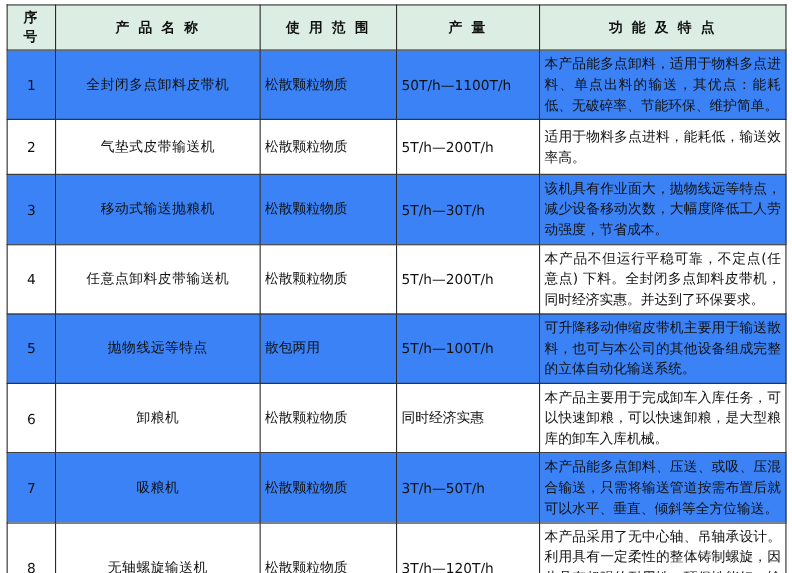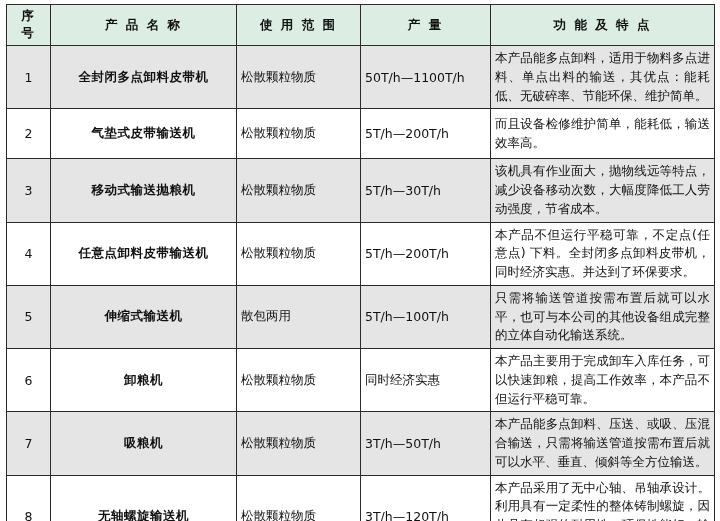--- a/index.html
+++ b/index.html
@@ -41,30 +41,30 @@
     font-size: 13.5px;
     height: 26px;
     letter-spacing: 2px;
   }
   col.c-no    { width: 44px; }
   col.c-name  { width: 186px; }
   col.c-scope { width: 124px; }
   col.c-out   { width: 130px; }
   col.c-feat  { width: 224px; }
 
-  tbody tr.odd td { background: #e5e5e5; }
+  tbody tr.odd td { background: #3b82f6; }
   tbody tr.even td { background: #ffffff; }
 
   td.no {
     text-align: center;
     font-size: 13px;
   }
   td.name {
     text-align: center;
-    font-weight: bold;
+    font-weight: normal;
     font-size: 14px;
     letter-spacing: 0.5px;
   }
   td.scope {
     text-align: left;
     font-size: 12.5px;
   }
   td.out {
     text-align: left;
     font-size: 12.5px;
@@ -105,49 +105,49 @@
           <td class="name">全封闭多点卸料皮带机</td>
           <td class="scope">松散颗粒物质</td>
           <td class="out">50T/h—1100T/h</td>
           <td class="feat">本产品能多点卸料，适用于物料多点进料、单点出料的输送，其优点：能耗低、无破碎率、节能环保、维护简单。</td>
         </tr>
         <tr class="even">
           <td class="no">2</td>
           <td class="name">气垫式皮带输送机</td>
           <td class="scope">松散颗粒物质</td>
           <td class="out">5T/h—200T/h</td>
-          <td class="feat">而且设备检修维护简单，能耗低，输送效率高。</td>
+          <td class="feat">适用于物料多点进料，能耗低，输送效率高。</td>
         </tr>
         <tr class="odd">
           <td class="no">3</td>
           <td class="name">移动式输送抛粮机</td>
           <td class="scope">松散颗粒物质</td>
           <td class="out">5T/h—30T/h</td>
           <td class="feat">该机具有作业面大，抛物线远等特点，减少设备移动次数，大幅度降低工人劳动强度，节省成本。</td>
         </tr>
         <tr class="even">
           <td class="no">4</td>
           <td class="name">任意点卸料皮带输送机</td>
           <td class="scope">松散颗粒物质</td>
           <td class="out">5T/h—200T/h</td>
           <td class="feat">本产品不但运行平稳可靠，不定点(任意点) 下料。全封闭多点卸料皮带机，同时经济实惠。并达到了环保要求。</td>
         </tr>
         <tr class="odd">
           <td class="no">5</td>
-          <td class="name">伸缩式输送机</td>
+          <td class="name">抛物线远等特点</td>
           <td class="scope">散包两用</td>
           <td class="out">5T/h—100T/h</td>
-          <td class="feat">只需将输送管道按需布置后就可以水平，也可与本公司的其他设备组成完整的立体自动化输送系统。</td>
+          <td class="feat">可升降移动伸缩皮带机主要用于输送散料，也可与本公司的其他设备组成完整的立体自动化输送系统。</td>
         </tr>
         <tr class="even">
           <td class="no">6</td>
           <td class="name">卸粮机</td>
           <td class="scope">松散颗粒物质</td>
           <td class="out">同时经济实惠</td>
-          <td class="feat">本产品主要用于完成卸车入库任务，可以快速卸粮，提高工作效率，本产品不但运行平稳可靠。</td>
+          <td class="feat">本产品主要用于完成卸车入库任务，可以快速卸粮，可以快速卸粮，是大型粮库的卸车入库机械。</td>
         </tr>
         <tr class="odd">
           <td class="no">7</td>
           <td class="name">吸粮机</td>
           <td class="scope">松散颗粒物质</td>
           <td class="out">3T/h—50T/h</td>
           <td class="feat">本产品能多点卸料、压送、或吸、压混合输送，只需将输送管道按需布置后就可以水平、垂直、倾斜等全方位输送。</td>
         </tr>
         <tr class="even">
           <td class="no">8</td>

